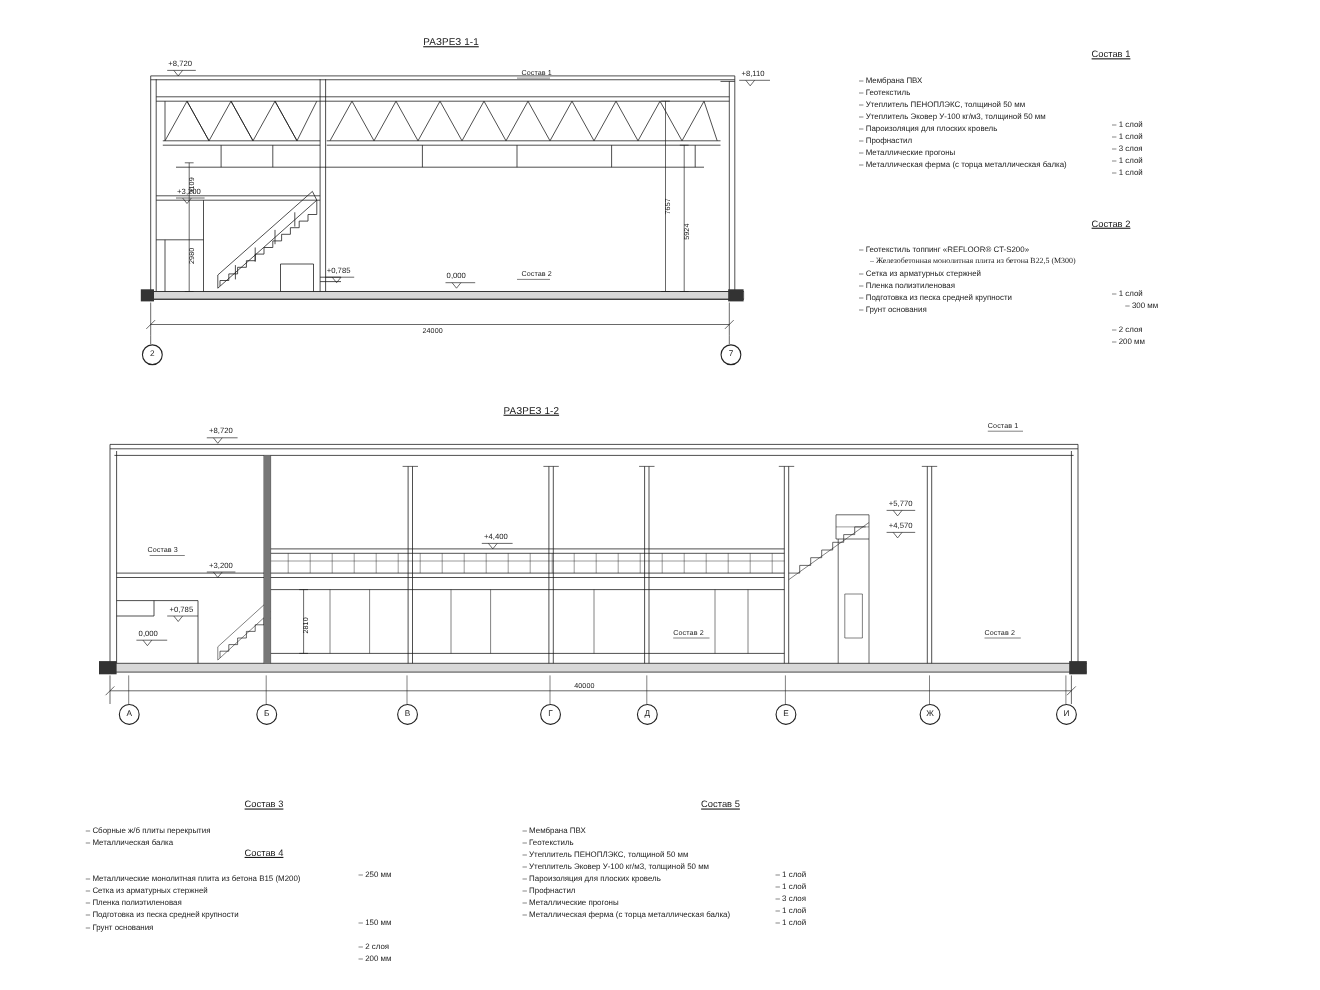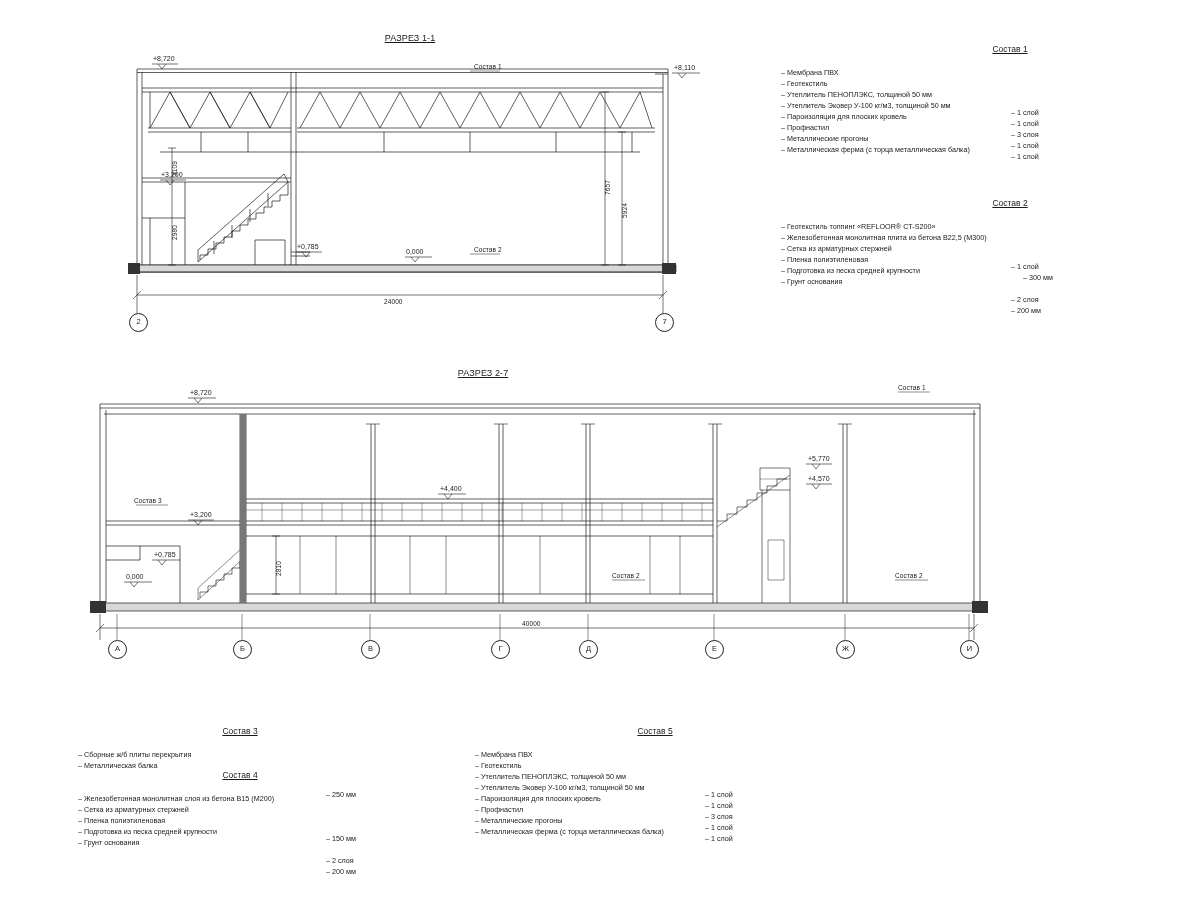--- a/index.html
+++ b/index.html
@@ -366,21 +366,21 @@
 
   <div class="txt tiny" style="left:384px; top:297px;">24000</div>
   <div class="txt tiny vert" style="left:170px; top:176px;">3109</div>
   <div class="txt tiny vert" style="left:170px; top:240px;">2980</div>
   <div class="txt tiny vert" style="left:603px; top:195px;">7657</div>
   <div class="txt tiny vert" style="left:620px; top:218px;">5924</div>
 
   <div class="axis-circle" style="left:129px; top:313px;">2</div>
   <div class="axis-circle" style="left:655px; top:313px;">7</div>
 
-  <div class="txt title" style="left:428px; top:368px; width:110px;">РАЗРЕЗ 2-7</div>
+  <div class="txt title" style="left:428px; top:368px; width:110px;">РАЗРЕЗ 1-2</div>
 
   <div class="lvl" style="left:190px; top:389px;">+8,720</div>
   <div class="lvl" style="left:808px; top:455px;">+5,770</div>
   <div class="lvl" style="left:808px; top:475px;">+4,570</div>
   <div class="lvl" style="left:440px; top:485px;">+4,400</div>
   <div class="lvl" style="left:190px; top:511px;">+3,200</div>
   <div class="lvl" style="left:154px; top:551px;">+0,785</div>
   <div class="lvl" style="left:126px; top:573px;">0,000</div>
 
   <div class="txt tiny" style="left:898px; top:383px;">Состав 1</div>
@@ -438,21 +438,21 @@
   </div>
 
   <div class="specblock" style="left:755px; top:198px; width:340px;">
     <div class="spec-title" style="text-align:center; width:300px; margin-left:105px;">Состав 2</div>
     <div style="height:14px;"></div>
     <div class="spec-row">
         <span class="lbl" style="left:26px;">– Геотекстиль топпинг «REFLOOR® CT-S200»</span>
         <span class="qty" style="left:256px;">– 1 слой</span>
       </div>
     <div class="spec-row">
-        <span class="lbl" style="left:26px;">– Железобетонная  монолитная плита из бетона В22,5 (М300)</span>
+        <span class="lbl" style="left:36px;font-family:Liberation Serif, serif;">– Железобетонная  монолитная плита из бетона В22,5 (М300)</span>
         <span class="qty" style="left:268px;">– 300 мм</span>
       </div>
     <div class="spec-row">
         <span class="lbl" style="left:26px;">– Сетка из арматурных стержней</span>
         <span class="qty" style="left:256px;"></span>
       </div>
     <div class="spec-row">
         <span class="lbl" style="left:26px;">– Пленка полиэтиленовая</span>
         <span class="qty" style="left:256px;">– 2 слоя</span>
       </div>
@@ -476,21 +476,21 @@
     <div class="spec-row">
         <span class="lbl" style="left:8px;">– Металлическая балка</span>
         <span class="qty" style="left:256px;"></span>
       </div>
   </div>
 
   <div class="specblock" style="left:70px; top:770px; width:340px;">
     <div class="spec-title" style="text-align:center; width:200px; margin-left:70px;">Состав 4</div>
     <div style="height:14px;"></div>
     <div class="spec-row">
-        <span class="lbl" style="left:8px;">– Железобетонная  монолитная слоя из бетона В15 (М200)</span>
+        <span class="lbl" style="left:8px;">– Металлические  монолитная плита из бетона В15 (М200)</span>
         <span class="qty" style="left:256px;">– 150 мм</span>
       </div>
     <div class="spec-row">
         <span class="lbl" style="left:8px;">– Сетка из арматурных стержней</span>
         <span class="qty" style="left:256px;"></span>
       </div>
     <div class="spec-row">
         <span class="lbl" style="left:8px;">– Пленка полиэтиленовая</span>
         <span class="qty" style="left:256px;">– 2 слоя</span>
       </div>

